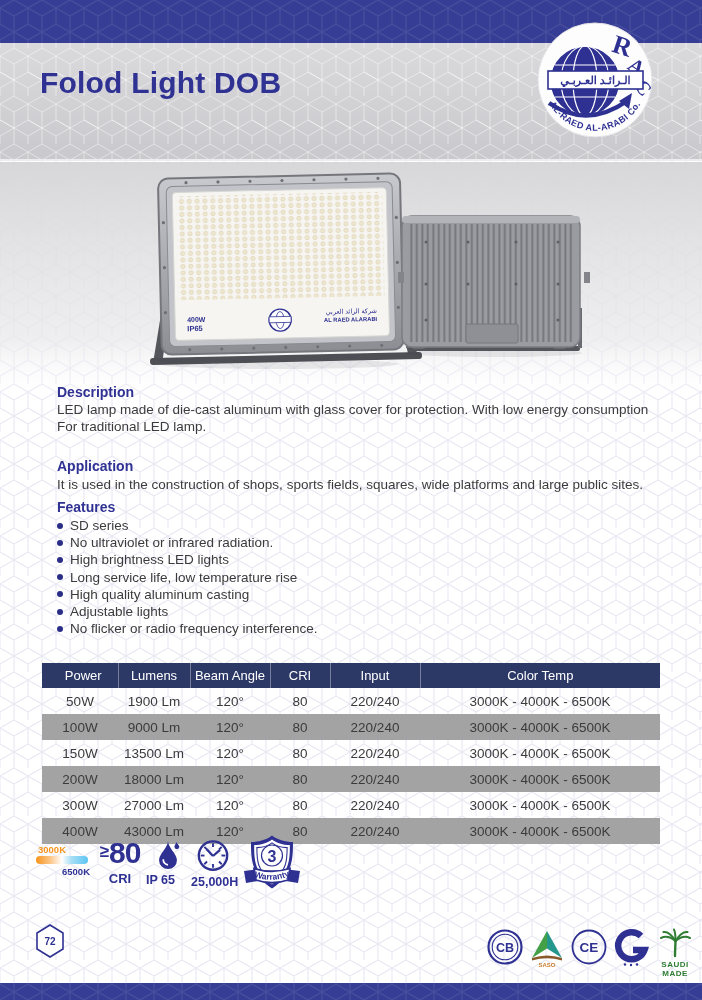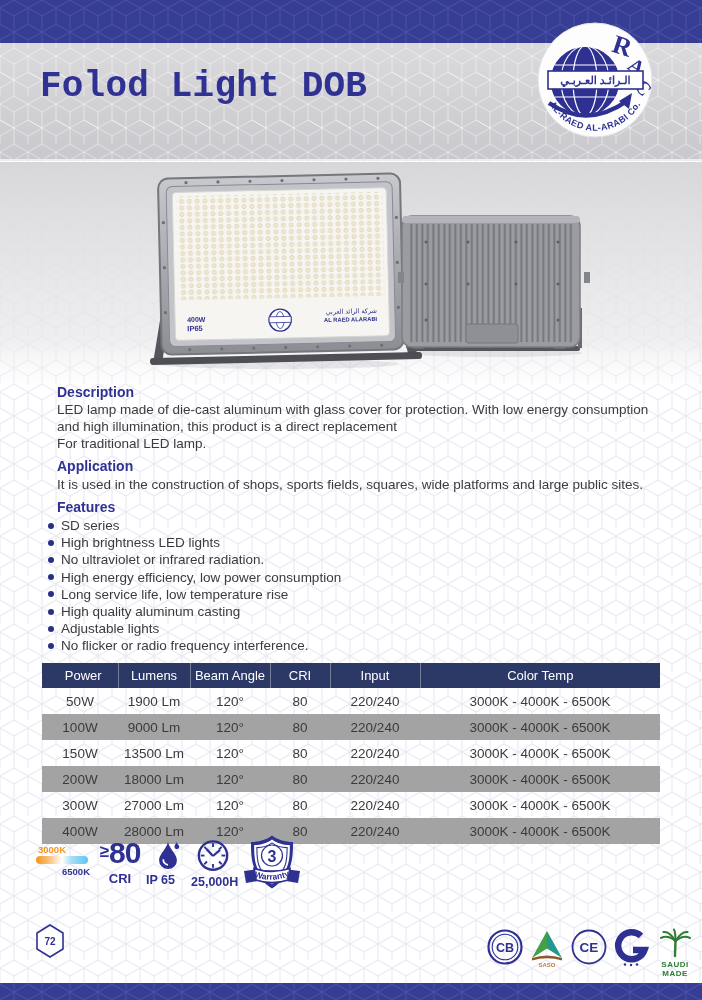--- a/index.html
+++ b/index.html
@@ -1,26 +1,26 @@
 <!DOCTYPE html>
 <html><head>
 <meta charset="utf-8">
 <style>
   html,body{margin:0;padding:0;background:#888;}
   .page{position:relative;width:702px;height:1000px;margin:0 auto;overflow:hidden;
         background:#ffffff;font-family:"Liberation Sans",sans-serif;}
   .abs{position:absolute;}
   svg{display:block;}
   
-  .title{position:absolute;left:40px;top:66px;font-size:36px;font-weight:700;
-         color:#2f3193;letter-spacing:.2px;font-family:Liberation Mono, monospace;}
+  .title{position:absolute;left:40px;top:66px;font-size:30px;font-weight:700;
+         color:#2f3193;letter-spacing:.2px;}
   
   .sec-head{position:absolute;left:57px;font-size:14px;font-weight:700;color:#2f3193;}
   .body-text{position:absolute;left:57px;font-size:13.5px;line-height:17.2px;color:#3b3b3d;}
-  .feat-list{position:absolute;left:48px;top:517px;margin:0;padding:0;list-style:none;}
+  .feat-list{position:absolute;left:57px;top:517px;margin:0;padding:0;list-style:none;}
   .feat-list li{font-size:13.5px;line-height:17.2px;color:#3b3b3d;position:relative;padding-left:13px;}
   .feat-list li::before{content:"";position:absolute;left:0;top:5.5px;width:6px;height:6px;
          border-radius:50%;background:#2b2e86;}
   
   .spec{position:absolute;left:42px;top:663px;width:618px;border-collapse:collapse;table-layout:fixed;}
   .spec th{background:#2c3966;color:#fff;font-size:13px;font-weight:400;height:23px;
            border-left:1px solid rgba(255,255,255,.35);}
   .spec th:first-child{border-left:none;padding-left:8px;}
   .spec td{font-size:13.5px;color:#3b3b3d;text-align:center;height:24px;}
   .spec tr.alt td{background:#a3a3a3;}
@@ -211,33 +211,31 @@
         <circle cx="118" cy="72" r="1.5"></circle>
         <circle cx="160" cy="72" r="1.5"></circle>
       <circle cx="28" cy="108" r="1.5"></circle>
         <circle cx="160" cy="108" r="1.5"></circle>
     </g>
   </svg>
 
   <div class="sec-head" style="top:384px;">Description</div>
   <div class="body-text" style="top:401px;width:630px;">
     <div>LED lamp made of die-cast aluminum with glass cover for protection. With low energy consumption</div>
-    <div>and high illumination, this product is a direct replacement</div>
     <div>For traditional LED lamp.</div>
   </div>
 
   <div class="sec-head" style="top:458px;">Application</div>
   <div class="body-text" style="top:476px;width:630px;">It is used in the construction of shops, sports fields, squares, wide platforms and large public sites.</div>
 
   <div class="sec-head" style="top:499px;">Features</div>
   <ul class="feat-list">
     <li>SD series</li>
+    <li>No ultraviolet or infrared radiation.</li>
     <li>High brightness LED lights</li>
-    <li>No ultraviolet or infrared radiation.</li>
-    <li>High energy efficiency, low power consumption</li>
     <li>Long service life, low temperature rise</li>
     <li>High quality aluminum casting</li>
     <li>Adjustable lights</li>
     <li>No flicker or radio frequency interference.</li>
   </ul>
 
   <table class="spec">
     <colgroup>
       <col style="width:76px">
         <col style="width:72px">
@@ -292,21 +290,21 @@
       <tr>
         <td>300W</td>
         <td>27000 Lm</td>
         <td>120°</td>
         <td>80</td>
         <td>220/240</td>
         <td>3000K - 4000K - 6500K</td>
       </tr>
       <tr class="alt">
         <td>400W</td>
-        <td>28000 Lm</td>
+        <td>43000 Lm</td>
         <td>120°</td>
         <td>80</td>
         <td>220/240</td>
         <td>3000K - 4000K - 6500K</td>
       </tr>
     </tbody>
   </table>
 
   <div class="temp-block">
     <div class="temp-warm">3000K</div>

